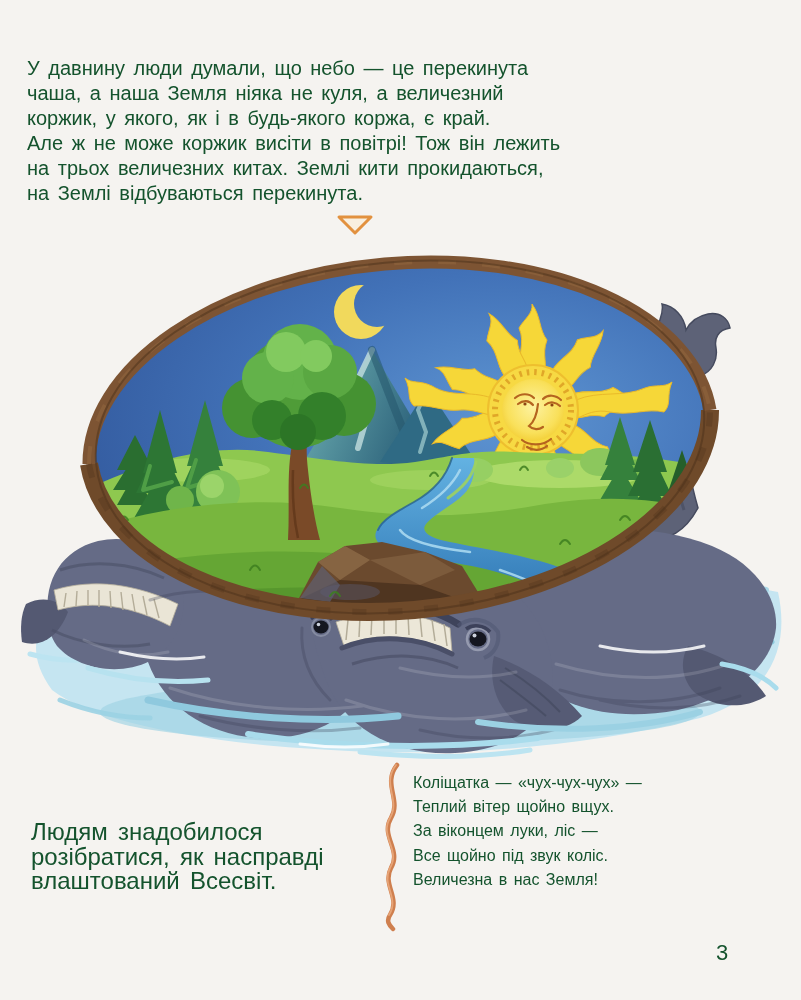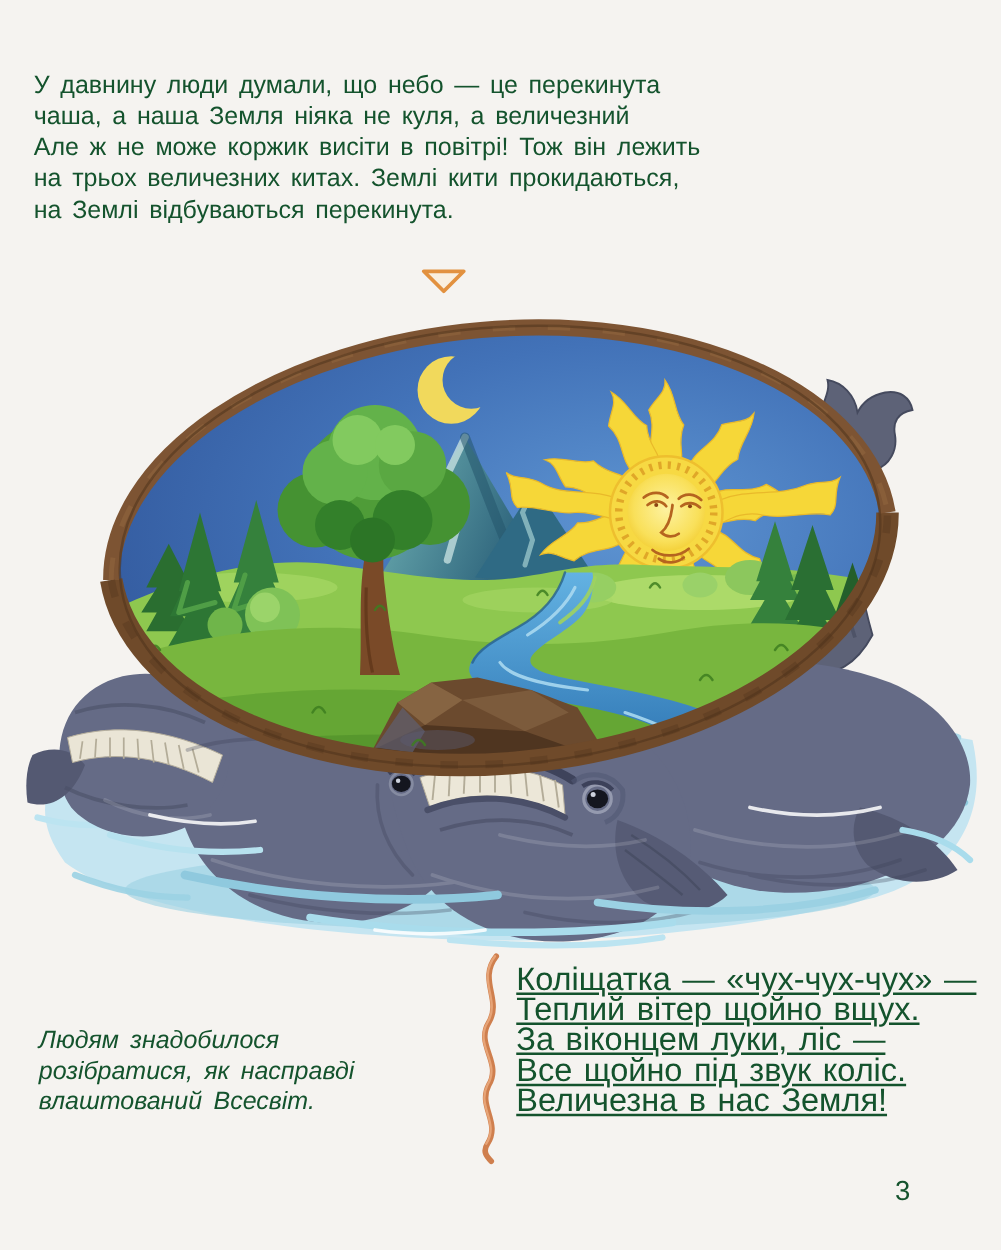--- a/index.html
+++ b/index.html
@@ -10,22 +10,22 @@
     background:#f5f3f0;
     overflow:hidden;
     font-family:"Liberation Sans", sans-serif;
     color:#14532d;
     margin:0 auto;
     padding-left:28px;
   }
   .illu{position:absolute;left:0;top:0;width:801px;height:1000px;}
   .textblock{position:absolute;white-space:nowrap;}
   .intro{left:27px;top:56px;font-size:20px;line-height:25px;word-spacing:3px;}
-  .left-note{left:31px;top:820px;font-size:20px;line-height:24.5px;word-spacing:3.5px;font-style:italic;}
-  .poem{left:413px;top:771px;font-size:26px;line-height:24.2px;word-spacing:2px;text-decoration:underline;}
+  .left-note{left:31px;top:820px;font-size:24px;line-height:24.5px;word-spacing:3.5px;}
+  .poem{left:413px;top:771px;font-size:16px;line-height:24.2px;word-spacing:2px;}
   .page-num{left:716px;top:940px;font-size:22px;}
   .line{display:block;}
 </style>
 </head>
 <body>
 
 <div class="page">
 
   <svg class="illu" viewBox="0 0 801 1000" role="img" aria-label="Пласка Земля під куполом неба на спинах трьох китів у воді">
     <defs>
@@ -309,20 +309,21 @@
 
     <g fill="none" stroke-linecap="round">
       <path d="M 397 765 C 382 784 402 800 391 818 C 380 836 402 850 391 868 C 382 885 401 898 390 915 C 386 921 389 925 393 929" stroke="#cf7f4e" stroke-width="4.5"></path>
       <path d="M 396 765 C 381 784 401 800 390 818 C 379 836 401 850 390 868 C 381 885 400 898 389 915" stroke="#e9a97c" stroke-width="1.8" opacity="0.9"></path>
     </g>
   </svg>
 
   <div class="textblock intro">
     <span class="line">У давнину люди думали, що небо — це перекинута</span>
     <span class="line">чаша, а наша Земля ніяка не куля, а величезний</span>
+    <span class="line">коржик, у якого, як і в будь-якого коржа, є край.</span>
     <span class="line">Але ж не може коржик висіти в повітрі! Тож він лежить</span>
     <span class="line">на трьох величезних китах. Землі кити прокидаються,</span>
     <span class="line">на Землі відбуваються перекинута.</span>
   </div>
 
   <div class="textblock left-note">
     <span class="line">Людям знадобилося</span>
     <span class="line">розібратися, як насправді</span>
     <span class="line">влаштований Всесвіт.</span>
   </div>

